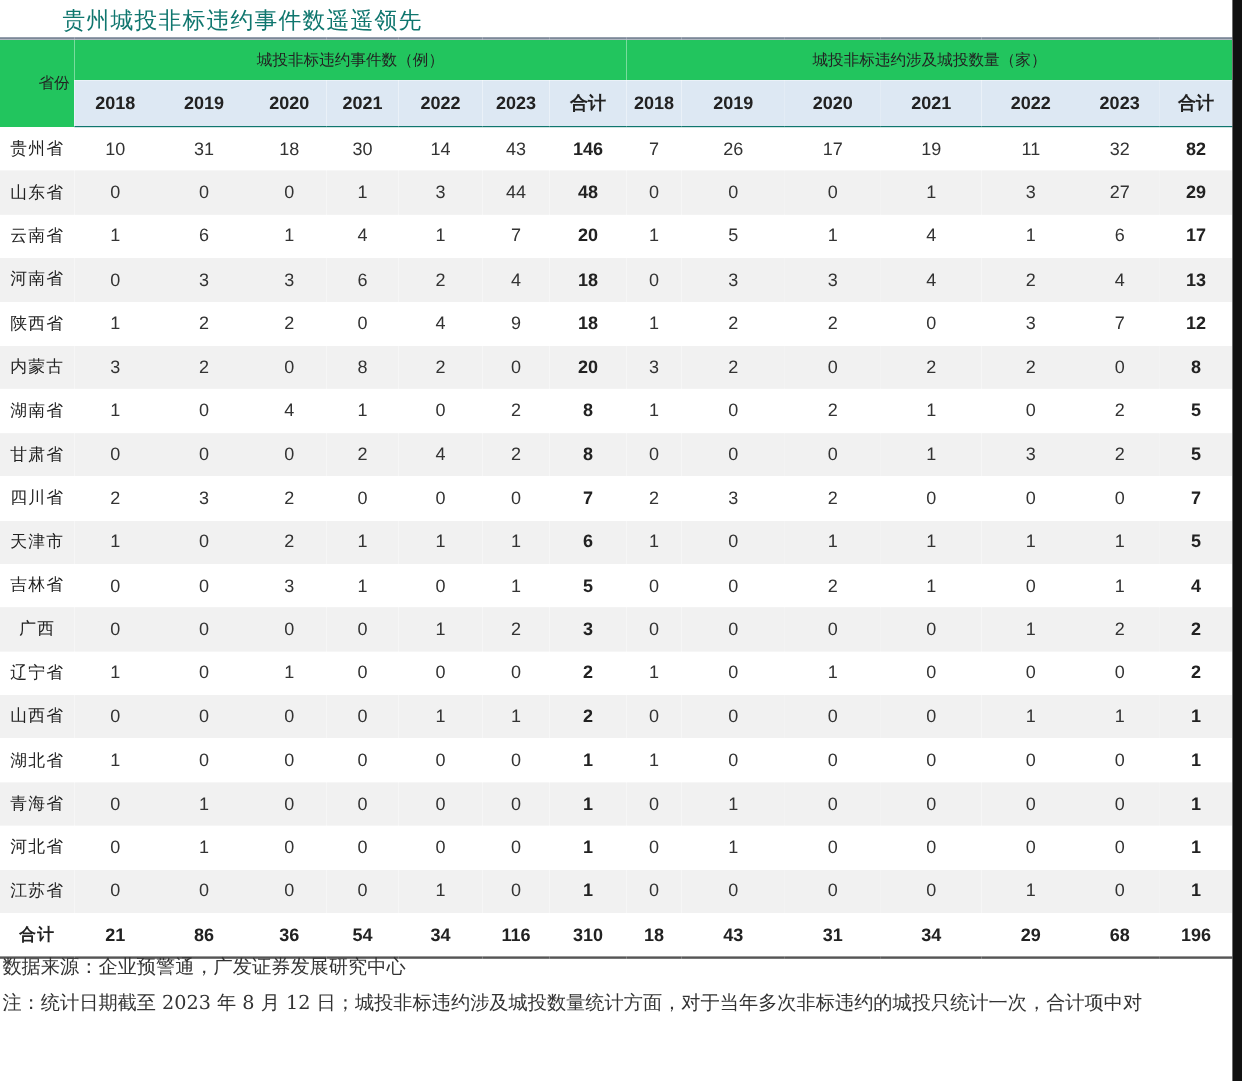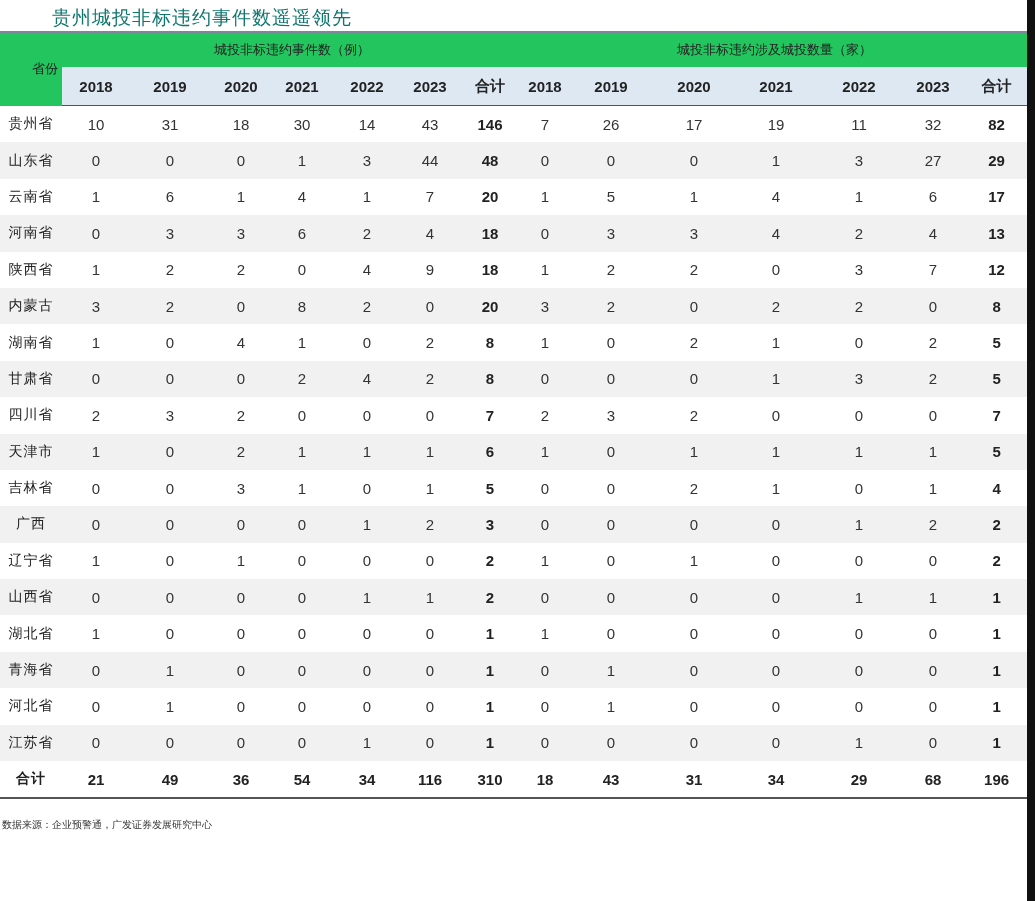--- a/index.html
+++ b/index.html
@@ -31,21 +31,21 @@
     border-bottom: 1px solid #0f766e; }
   thead th.prov-h { font-family: "DejaVu Serif", serif; font-size: 13px; font-weight: normal; text-align: center; padding-left: 28px; vertical-align: middle; }
   thead th.tot-h { font-family: "DejaVu Serif", serif; font-weight: normal; font-size: 14px; }
   tbody td { height: 36.4px; font-size: 15px; color: #333; }
   tbody tr:nth-child(even) td { background: #f1f1f1; }
   tbody tr:nth-child(odd) td { background: #ffffff; }
   td.prov { text-align: left; padding-left: 8px; font-family: "DejaVu Serif", serif; font-size: 14px; color: #222; letter-spacing: 1px; margin-left: 24px; }
   td.prov.center { padding-left: 0; }
   td.tot { font-weight: bold; color: #222; }
   tr.total-row td { background: #ffffff !important; font-weight: bold; color: #222; }
-  .notes { position: absolute; left: 0; top: 810px; width: 1027px; font-family: "DejaVu Serif", serif; font-size: 10px; color: #333; }
+  .notes { position: absolute; left: 0; top: 791px; width: 1027px; font-family: "DejaVu Serif", serif; font-size: 16px; color: #333; }
   .notes .line { height: 30px; line-height: 30px; white-space: nowrap; padding-left: 2px; }
 </style>
 </head>
 <body>
 
 <div class="page">
   <div class="title">贵州城投非标违约事件数遥遥领先</div>
 
   <table class="data">
     <colgroup>
@@ -391,34 +391,35 @@
           <td>0</td>
           <td>0</td>
           <td>0</td>
           <td>1</td>
           <td>0</td>
           <td class="tot">1</td>
         </tr>
         <tr class="total-row">
           <td class="prov center">合计</td>
           <td>21</td>
-          <td>49</td>
+          <td>86</td>
           <td>36</td>
           <td>54</td>
           <td>34</td>
           <td>116</td>
           <td class="tot">310</td>
           <td>18</td>
           <td>43</td>
           <td>31</td>
           <td>34</td>
           <td>29</td>
           <td>68</td>
           <td class="tot">196</td>
         </tr>
       </tbody>
   </table>
 
   <div class="notes">
     <div class="line">数据来源：企业预警通，广发证券发展研究中心</div>
+    <div class="line">注：统计日期截至 2023 年 8 月 12 日；城投非标违约涉及城投数量统计方面，对于当年多次非标违约的城投只统计一次，合计项中对</div>
   </div>
 </div>
 <div class="right-edge"></div>
 
 </body></html>

